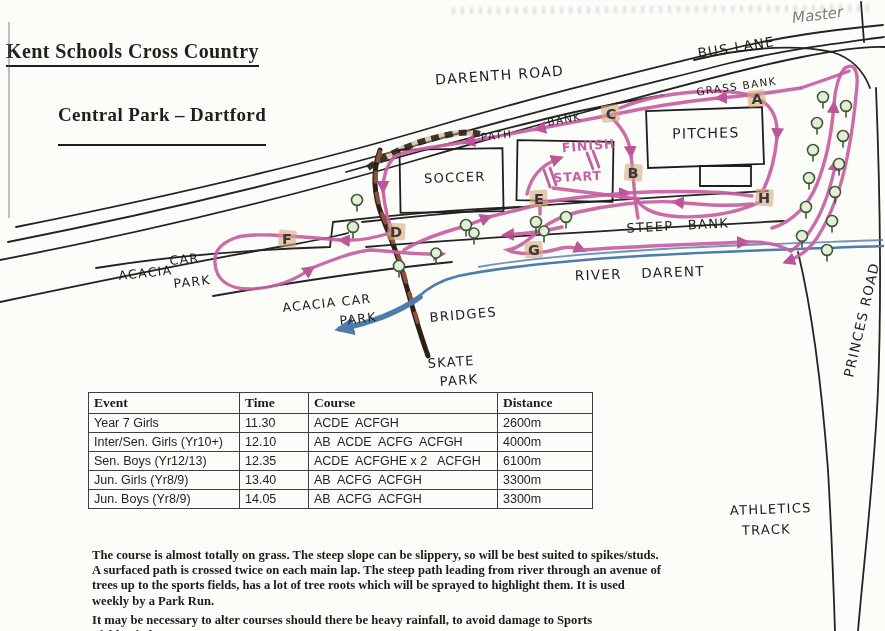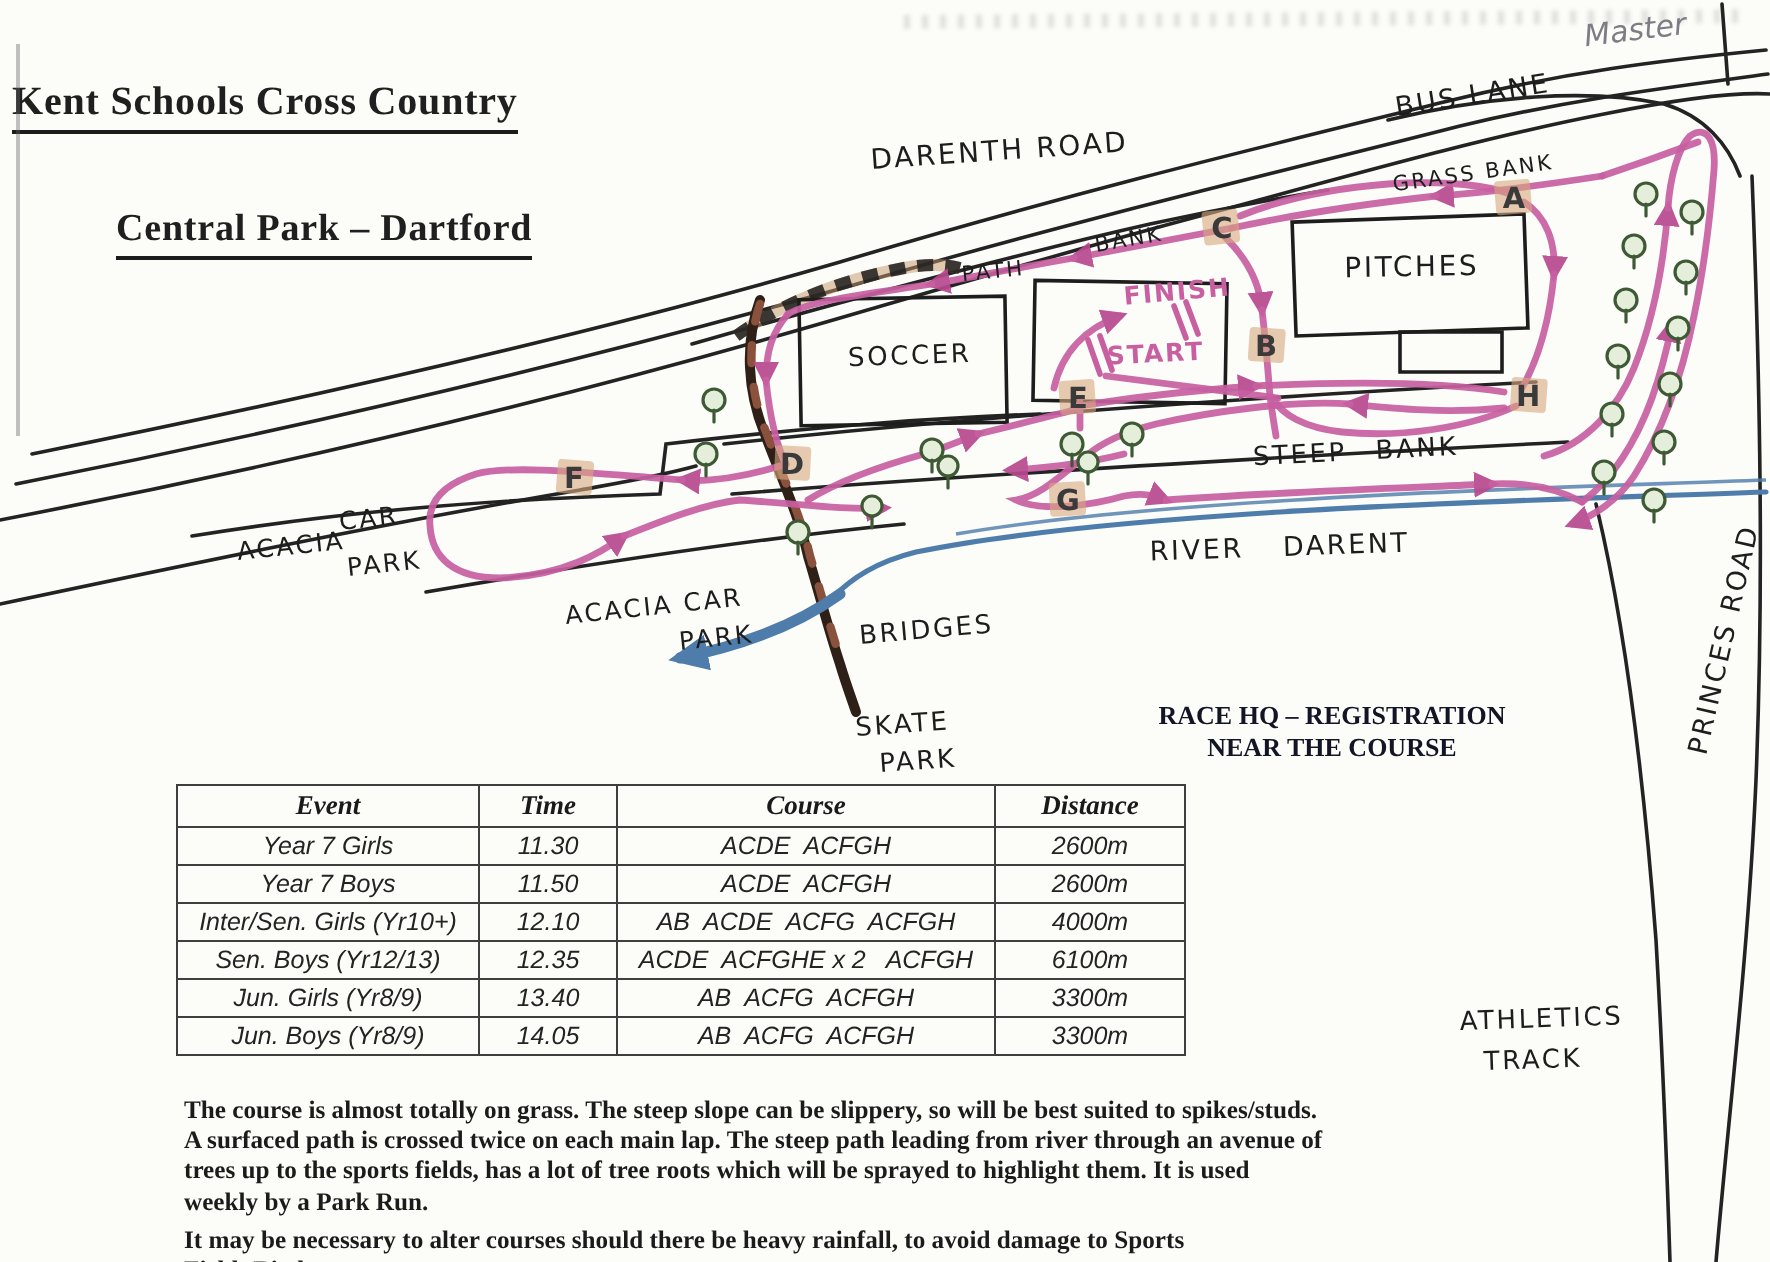--- a/index.html
+++ b/index.html
@@ -26,33 +26,33 @@
   
   .hand{font-family:"DejaVu Sans",sans-serif;fill:#1d1d1d;letter-spacing:1.3px;font-weight:500;}
   .pinkhand{font-family:"DejaVu Sans",sans-serif;fill:var(--course-pink,#c75fa1);font-weight:700;letter-spacing:1px;}
   .cphl{fill:var(--checkpoint-highlight,#d7a87e);opacity:.6;}
   .cpl{font-family:"DejaVu Sans",sans-serif;font-weight:700;font-size:14.5px;fill:#3a3a3a;text-anchor:middle;}
 
   
   .title{position:absolute;left:6px;top:40px;font-size:20px;font-weight:700;
          border-bottom:2.2px solid #1c1c1c;padding-bottom:2px;letter-spacing:.4px;}
   .subtitle{position:absolute;left:58px;top:104px;font-size:19px;font-weight:700;
-         border-bottom:2.2px solid #1c1c1c;padding-bottom:2px;letter-spacing:.4px;}
+         border-bottom:2.2px solid #1c1c1c;padding-bottom:18px;letter-spacing:.4px;}
   .master{position:absolute;left:792px;top:6px;font-family:"DejaVu Sans",sans-serif;font-style:italic;
          color:var(--pencil-gray,#7d7d85);font-size:15px;transform:rotate(-7deg);}
   .notice{position:absolute;left:520px;width:292px;text-align:center;font-weight:700;
          font-size:13px;line-height:15.5px;color:#141427;}
   .np{top:295px;} .hq{top:350px;}
   .hl{background:var(--noparking-highlight,#f27b92);color:var(--noparking-text,#8f1a33);padding:0 3px;margin:0 2px;}
 
   
   table.schedule{position:absolute;left:88px;top:392px;border-collapse:collapse;
          font-family:"Liberation Sans",sans-serif;font-size:12.5px;color:#232323;}
-  table.schedule th,table.schedule td{border:1.3px solid #3f3f3f;padding:1px 5px;text-align:center;
-         height:16px;white-space:pre;font-style:italic;}
+  table.schedule th,table.schedule td{border:1.3px solid #3f3f3f;padding:1px 5px;text-align:left;
+         height:16px;white-space:pre;}
   table.schedule th{font-family:"Liberation Serif",serif;font-size:13.5px;font-weight:700;height:18px;color:#1a1a1a;}
   .w-event{width:140px;} .w-time{width:58px;} .w-course{width:178px;margin-left:16px;} .w-dist{width:84px;margin-left:32px;}
 
   .footer{position:absolute;left:88px;top:544px;width:580px;font-weight:700;font-size:12.6px;
          line-height:15.2px;color:#1b1b1b;}
   .footer p{margin:4px;}
 
   
   .smudge{position:absolute;left:452px;top:6px;width:420px;height:7px;opacity:.8;transform:rotate(-.4deg);
          background:repeating-linear-gradient(90deg,rgba(125,125,125,.28) 0 3px,transparent 3px 9px);
@@ -300,48 +300,38 @@
       <text class="hand" x="730" y="515" font-size="13" transform="rotate(-2 730 515)">ATHLETICS</text>
       <text class="hand" x="742" y="535" font-size="13" transform="rotate(-2 742 535)">TRACK</text>
     </g>
   </svg>
 
   <div class="title">Kent Schools Cross Country</div>
   <div class="subtitle">Central Park – Dartford</div>
   <div class="master">Master</div>
 
 
-  <div class="notice hq">
-    <div>RACE HQ – REGISTRATION</div>
-    <div>NEAR THE COURSE</div>
-  </div>
 
   <table class="schedule">
     <thead>
       <tr>
         <th class="w-event">Event</th>
         <th class="w-time">Time</th>
         <th class="w-course">Course</th>
         <th class="w-dist">Distance</th>
       </tr>
     </thead>
     <tbody>
       <tr>
         <td>Year 7 Girls</td>
         <td>11.30</td>
         <td>ACDE  ACFGH</td>
         <td>2600m</td>
       </tr>
       <tr>
-        <td>Year 7 Boys</td>
-        <td>11.50</td>
-        <td>ACDE  ACFGH</td>
-        <td>2600m</td>
-      </tr>
-      <tr>
         <td>Inter/Sen. Girls (Yr10+)</td>
         <td>12.10</td>
         <td>AB  ACDE  ACFG  ACFGH</td>
         <td>4000m</td>
       </tr>
       <tr>
         <td>Sen. Boys (Yr12/13)</td>
         <td>12.35</td>
         <td>ACDE  ACFGHE x 2   ACFGH</td>
         <td>6100m</td>

